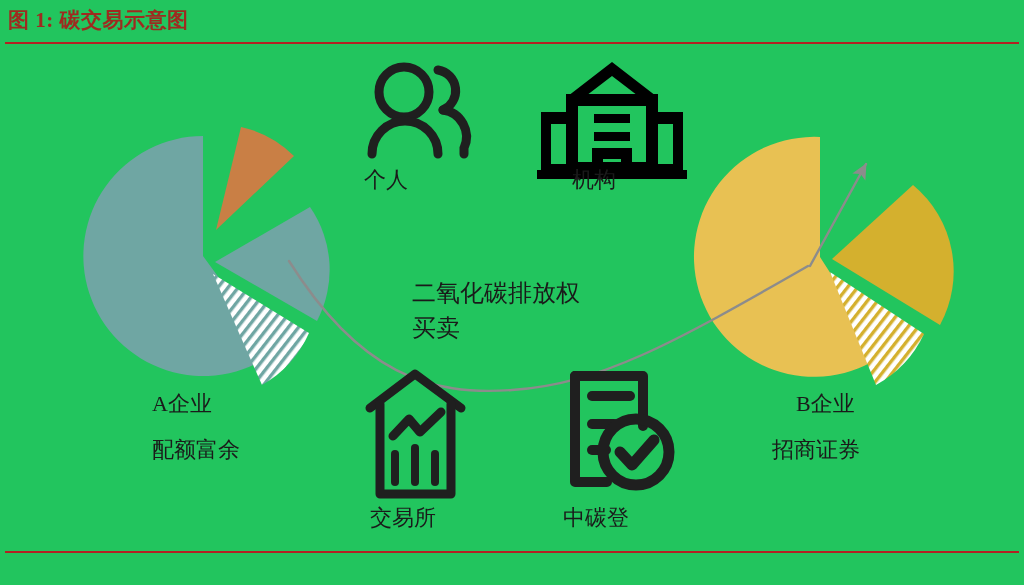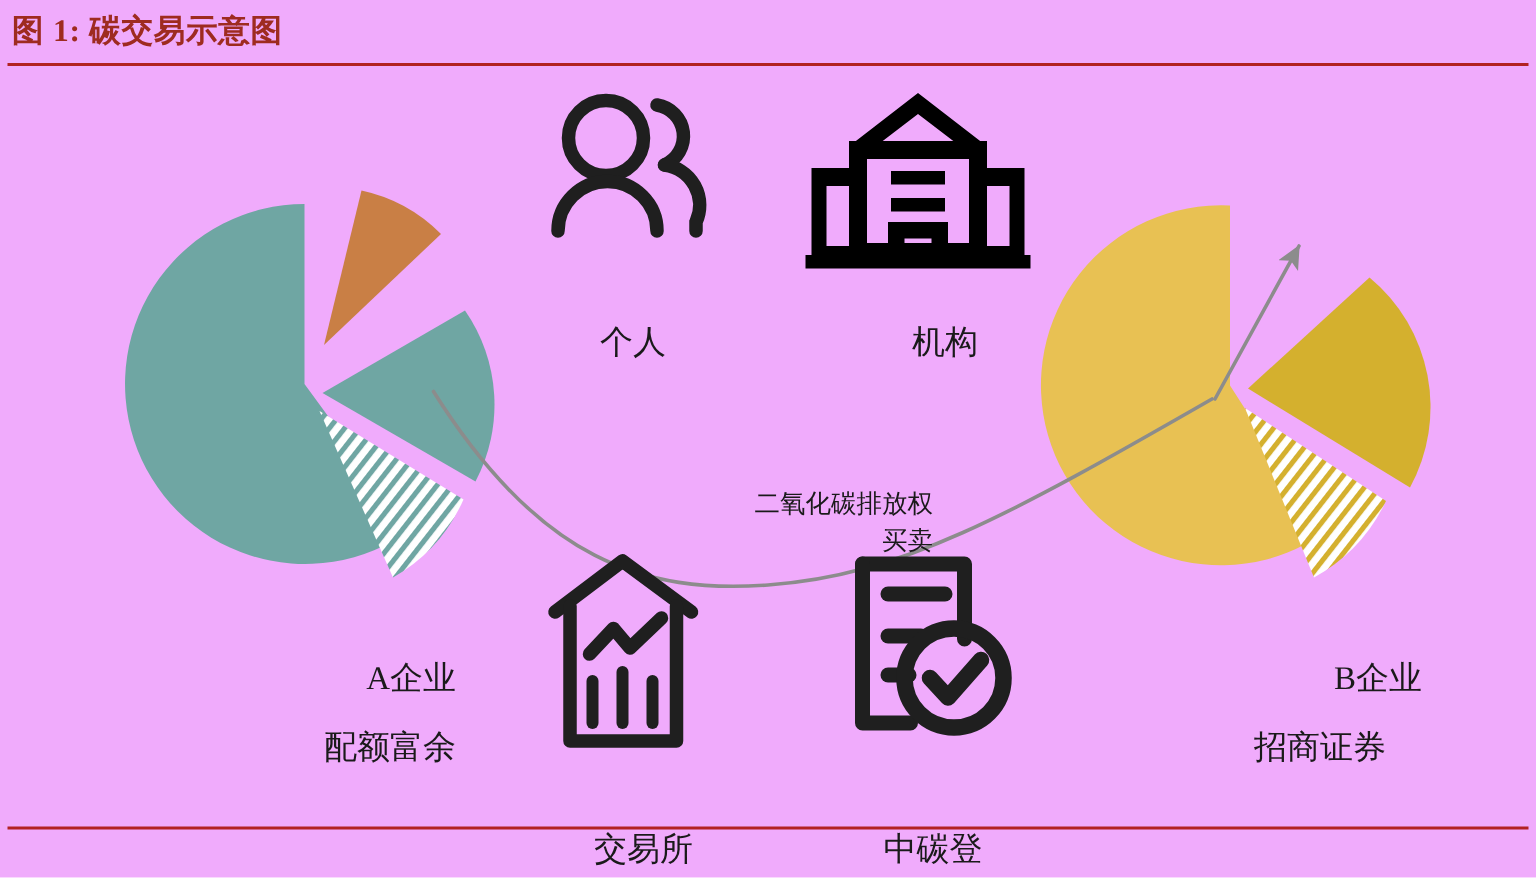--- a/index.html
+++ b/index.html
@@ -8,21 +8,21 @@
     background: #ffffff;
   }
   body {
     font-family: "Liberation Serif", "DejaVu Serif", serif;
     color: #1a1a1a;
   }
   #figure {
     position: relative;
     width: 1024px;
     height: 585px;
-    background: #f0abfc;
+    background: #22c55e;
     overflow: hidden;
   }
 
   
   .fig-title {
     position: absolute;
     left: 8px;
     top: 6px;
     font-size: 21px;
     font-weight: bold;
@@ -67,35 +67,34 @@
   }
   .canvas svg {
     position: absolute;
     left: 0;
     top: 0;
   }
 
   
   .lbl {
     position: absolute;
-    text-align: right;
+    text-align: left;
     white-space: nowrap;
     font-family: "Liberation Serif", "DejaVu Serif", serif;
     color: #1a1a1a;
     line-height: 1.45;
-    margin-top: 48px;
   }
   .lbl-icon {
     font-size: 22px;
   }
   .lbl-entity {
     font-size: 22px;
   }
   .lbl-center {
-    font-size: 17px;
+    font-size: 24px;
   }
   .lbl-center .line2 { display: block; }
 </style>
 </head>
 <body>
 
 <div id="figure">
 
   <div class="fig-title">图 1: 碳交易示意图</div>
 

